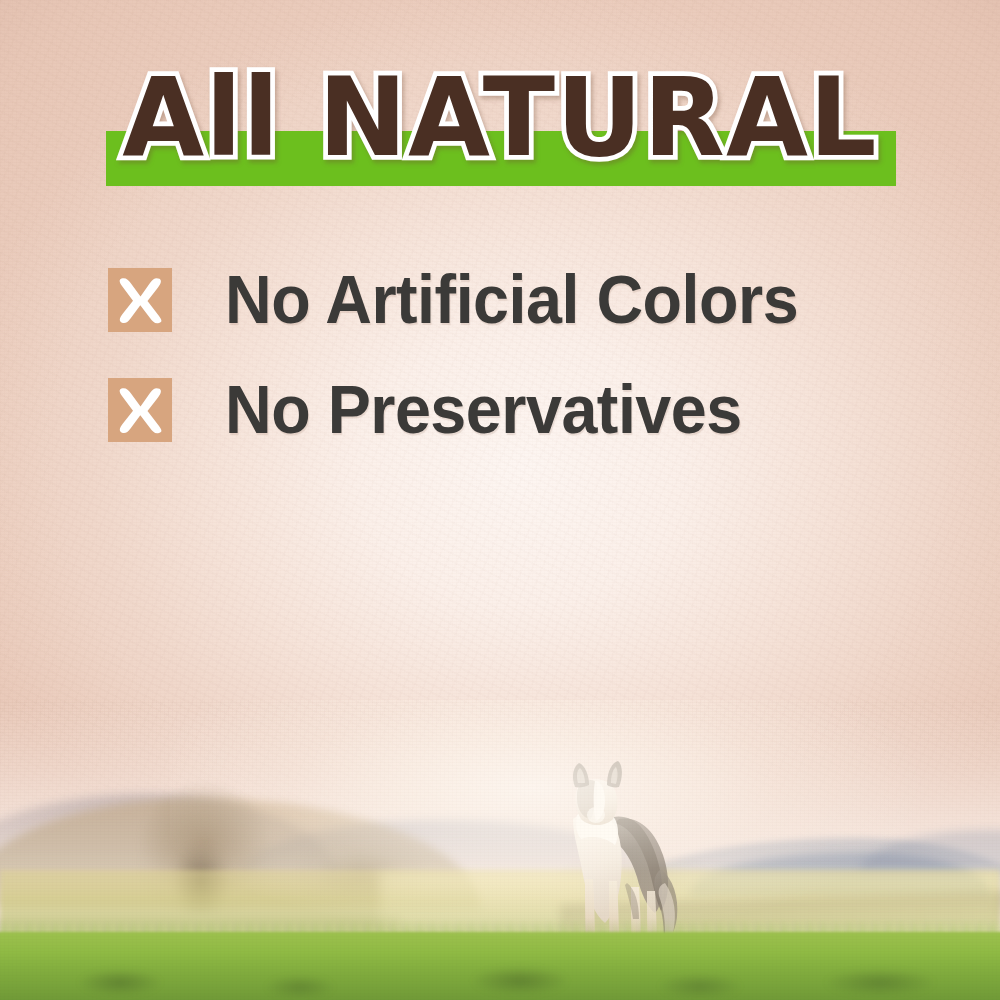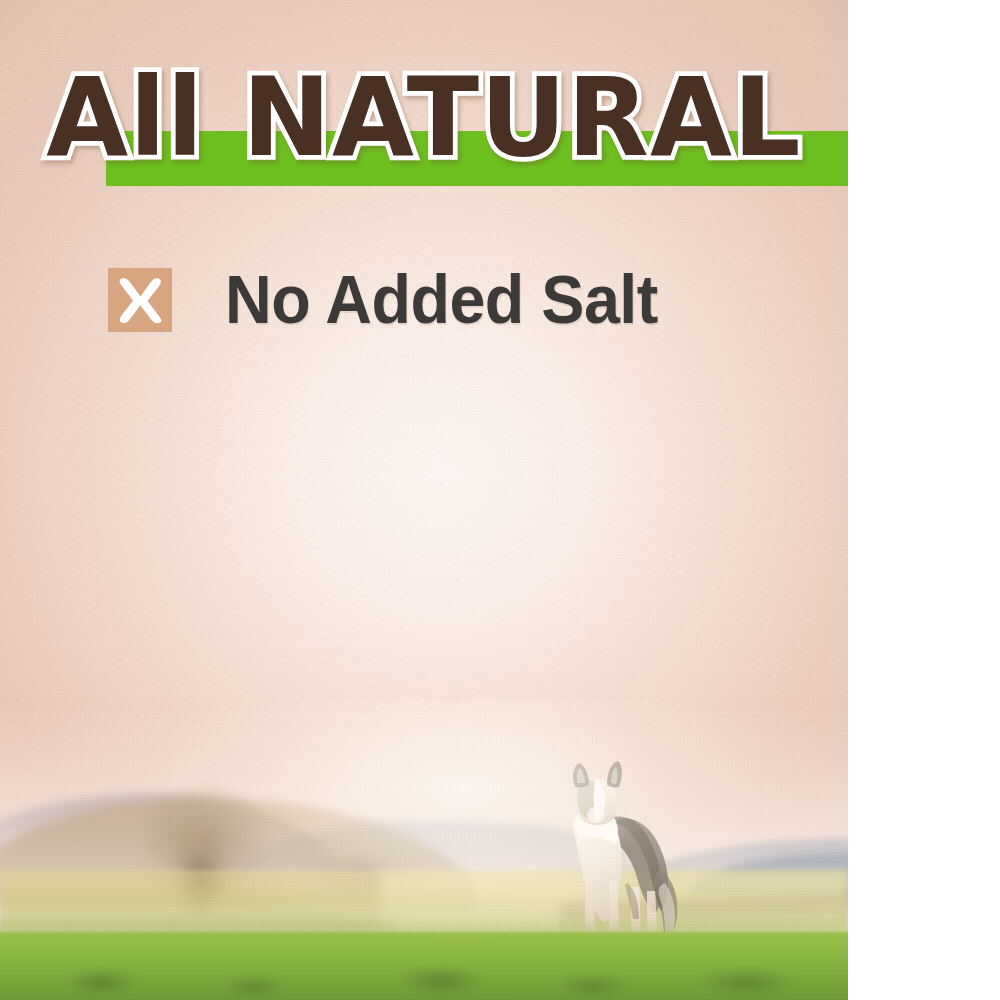--- a/index.html
+++ b/index.html
@@ -6,21 +6,21 @@
 
   html, body {
     width: 1000px;
     height: 1000px;
     overflow: hidden;
     font-family: "Liberation Sans", sans-serif;
   }
 
   #poster {
     position: relative;
-    width: 848px;
+    width: 1000px;
     height: 1000px;
     overflow: hidden;
     background: #ef4444;
   }
 
   
   .bg-base {
     position: absolute; inset: 0;
     background:
       radial-gradient(ellipse 58% 48% at 52% 47%,
@@ -332,34 +332,45 @@
   <div class="bg-vignette"></div>
   <div class="bg-grain"></div>
 
   <div class="headline-wrap">
     <div class="banner-bar"></div>
     <div class="headline">All NATURAL</div>
   </div>
 
   <div class="claims">
 
-
-
-
     <div class="claim-row">
       <div class="x-box">
         <svg class="x-glyph" viewBox="0 0 64 64" aria-hidden="true">
           <path d="M13.5 10.5 C18 9.5 20 11.5 23 15.5 L32.5 28.5 L42 15 C45 10.8 47.5 9.2 51.5 10.8
                    C54 12.5 53 15.5 50 19.5 L39.5 33 L51 48 C54 52 54.5 54 51 55 C47 56 45 54 42 50
                    L32.3 37.2 L22.5 50.5 C19.5 54.5 17 56 13.5 54.5 C10.8 52.8 11.5 50 14.5 46
                    L25 32.8 L14 18 C11 14 11 11.3 13.5 10.5 Z" fill="#ffffff"></path>
         </svg>
       </div>
-      <div class="claim-text">No Added Salt</div>
+      <div class="claim-text">No Artificial Colors</div>
     </div>
+
+
+    <div class="claim-row">
+      <div class="x-box">
+        <svg class="x-glyph" viewBox="0 0 64 64" aria-hidden="true">
+          <path d="M13.5 10.5 C18 9.5 20 11.5 23 15.5 L32.5 28.5 L42 15 C45 10.8 47.5 9.2 51.5 10.8
+                   C54 12.5 53 15.5 50 19.5 L39.5 33 L51 48 C54 52 54.5 54 51 55 C47 56 45 54 42 50
+                   L32.3 37.2 L22.5 50.5 C19.5 54.5 17 56 13.5 54.5 C10.8 52.8 11.5 50 14.5 46
+                   L25 32.8 L14 18 C11 14 11 11.3 13.5 10.5 Z" fill="#ffffff"></path>
+        </svg>
+      </div>
+      <div class="claim-text">No Preservatives</div>
+    </div>
+
 
   </div>
 
   <div class="photo">
     <div class="photo-sky"></div>
 
     <div class="hill-far-left"></div>
     <div class="hill-far-center"></div>
     <div class="ridge-right"></div>
     <div class="ridge-right-2"></div>

